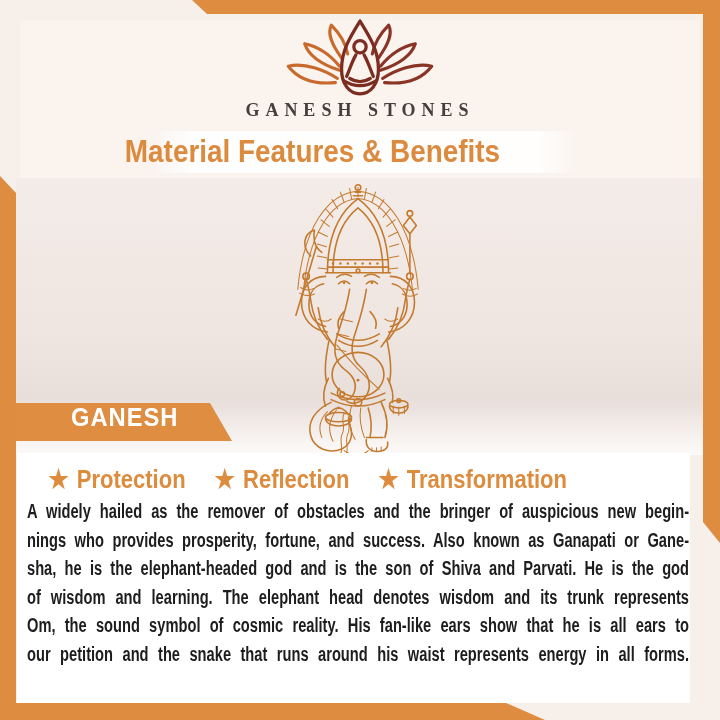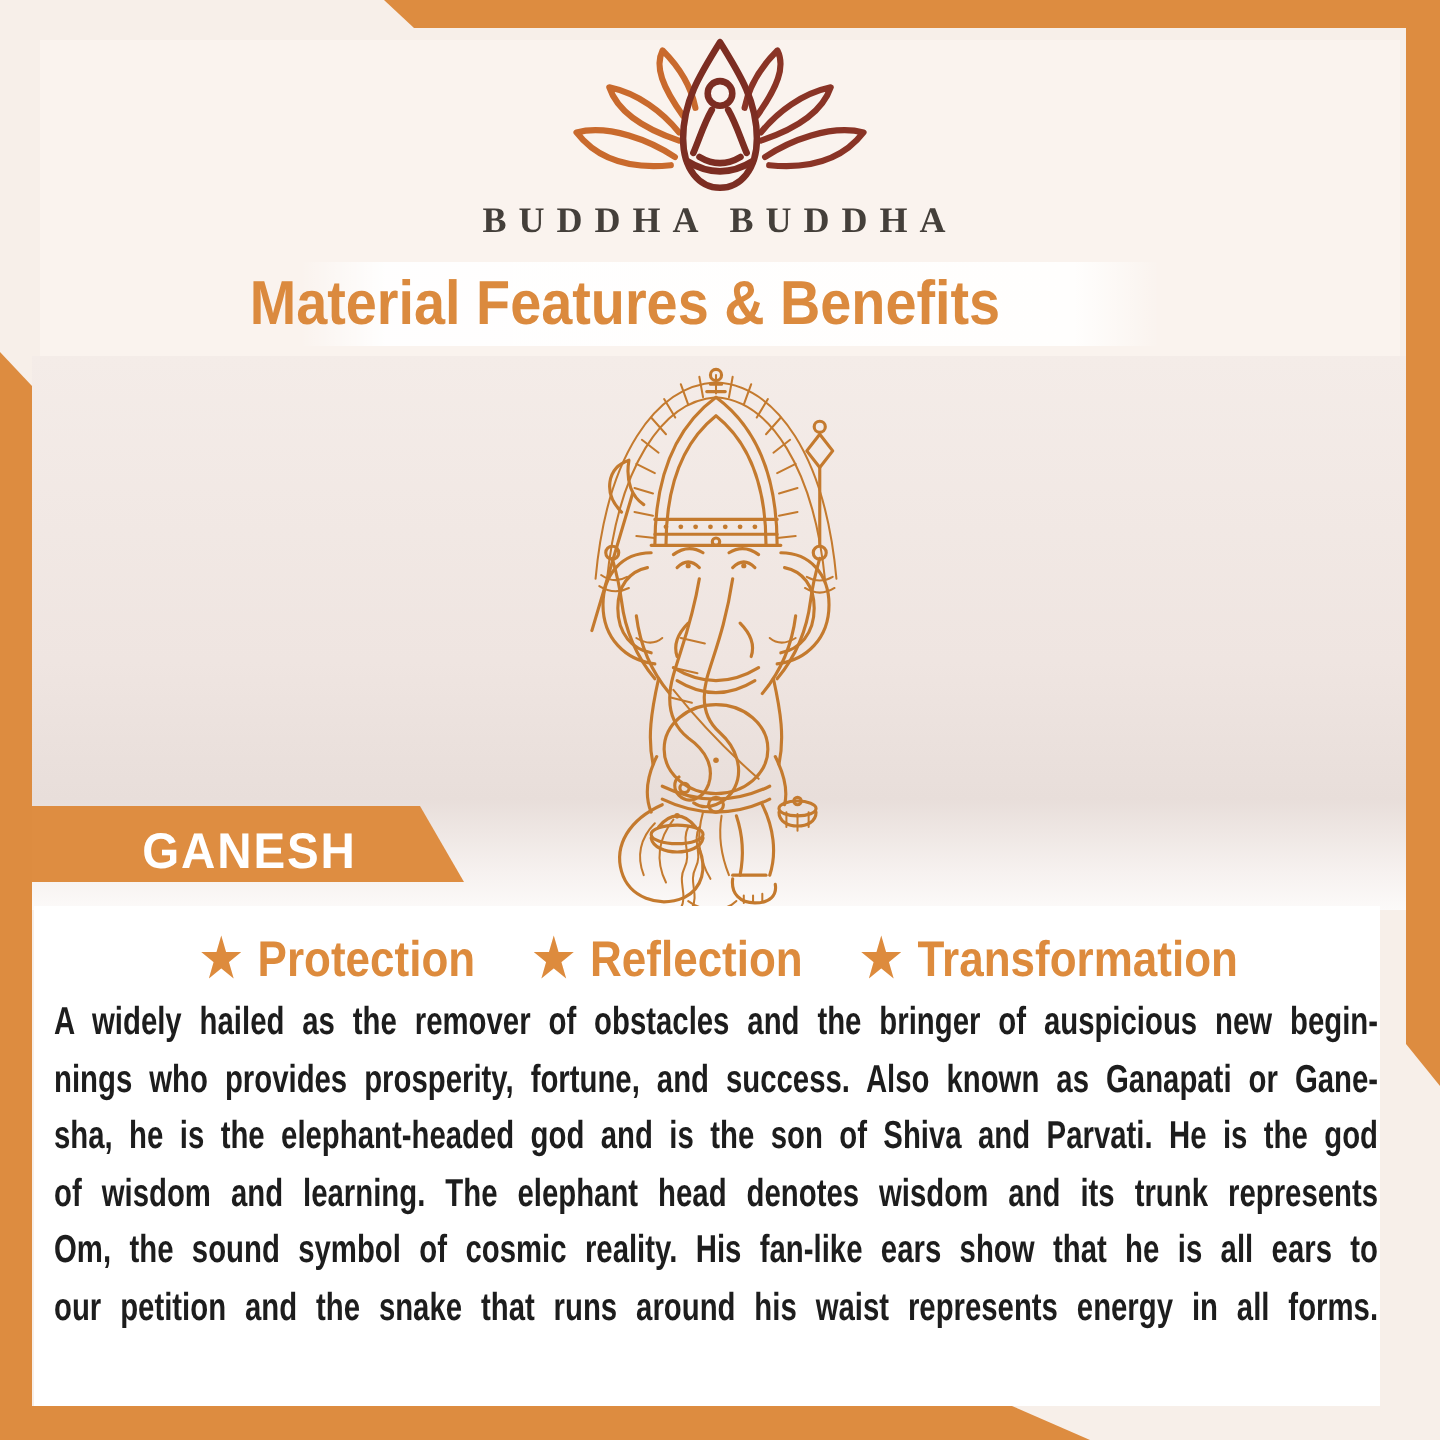--- a/index.html
+++ b/index.html
@@ -35,26 +35,26 @@
   .title{left:0;top:134px;width:624px;text-align:center;color:#db8a3e;
          font-size:31px;font-weight:bold;}
   .title>span{display:inline-block;transform:scaleX(.9);transform-origin:center;white-space:nowrap;}
 
   
   .ganesh{left:270px;top:180px;width:176px;height:278px;}
 
   
   .ribbon{left:16px;top:403px;width:232px;height:38px;background:#de8d41;
       clip-path:polygon(0 0,194px 0,216px 38px,0 38px);
-      display:flex;align-items:flex-end;}
+      display:flex;align-items:flex-start;}
   .ribbon-label{color:#ffffff;font-size:25px;font-weight:bold;letter-spacing:1px;padding-left:58px;
       transform:scaleX(.95);transform-origin:left center;white-space:nowrap;}
 
   
-  .stars-row{left:0;top:464px;width:720px;text-align:center;color:#dd8b3d;font-weight:bold;}
+  .stars-row{left:0;top:464px;width:720px;text-align:left;color:#dd8b3d;font-weight:bold;}
   .stars-inner{display:inline-block;transform:scaleX(.88);transform-origin:center;white-space:nowrap;font-size:25px;}
   .feature{display:inline-block;margin:0 13px;}
   .star{font-size:26px;margin-right:9px;}
 
   
   .bodycopy{left:27px;top:497px;width:880px;transform:scaleX(.7523);transform-origin:left top;
             color:#1d1d1d;font-size:19.5px;font-weight:bold;line-height:28.6px;}
   .bline{text-align:justify;text-align-last:justify;white-space:normal;}
 
   svg .ln{fill:none;stroke:#c47a2e;stroke-width:1.7;stroke-linecap:round;stroke-linejoin:round;}
@@ -94,21 +94,21 @@
           <path d="M80,4 C70,20 62,33 62,51 C62,66 70,75 80,75 C90,75 98,66 98,51 C98,33 90,20 80,4"></path>
           <circle cx="80" cy="29" r="6"></circle>
           <path d="M76,37 C72,44 70,51 67,58"></path>
           <path d="M84,37 C88,44 90,51 93,58"></path>
           <path d="M64,62 Q80,72 96,62"></path>
           <path d="M70,60 Q80,66 90,60"></path>
         </g>
       </g>
     </svg>
   </div>
-  <div class="abs brand">BUDDHA BUDDHA</div>
+  <div class="abs brand">GANESH STONES</div>
 
   <div class="abs title-band"></div>
   <div class="abs title">
     <span>Material Features &amp; Benefits</span>
   </div>
 
   <div class="abs ganesh">
     <svg viewBox="0 0 190 300" width="176" height="278">
 
       <path class="thin" d="M30,118 C36,52 62,14 95,12 C128,14 154,52 160,118"></path>

